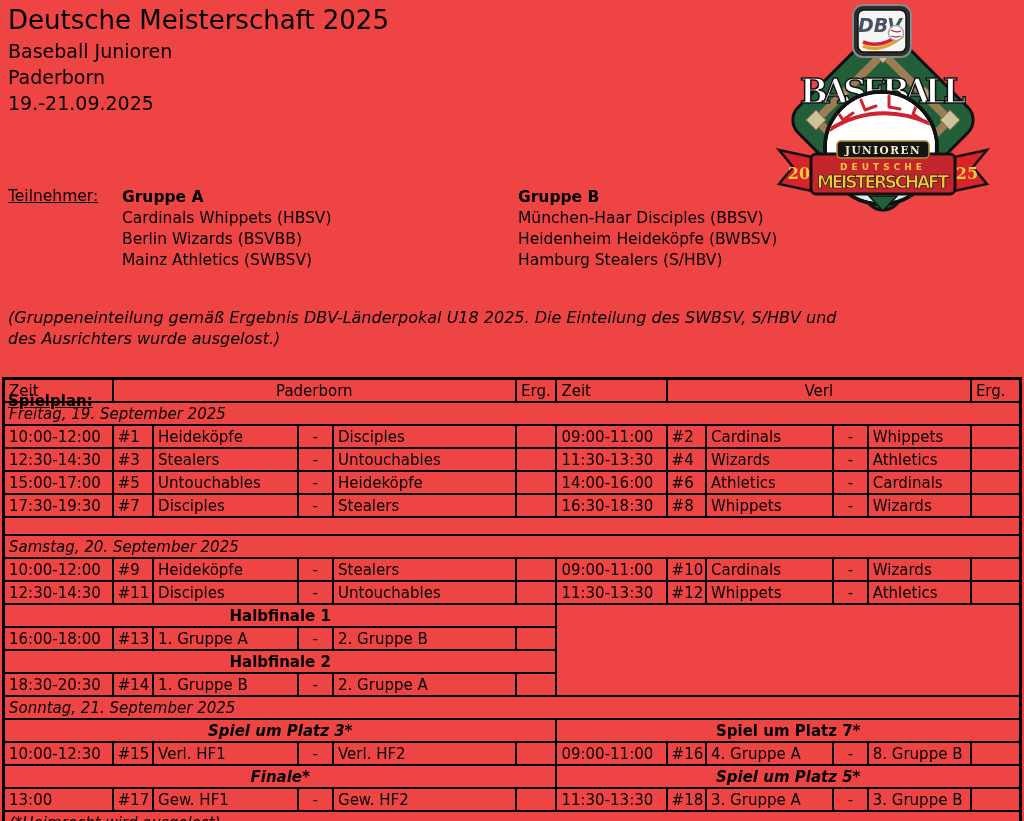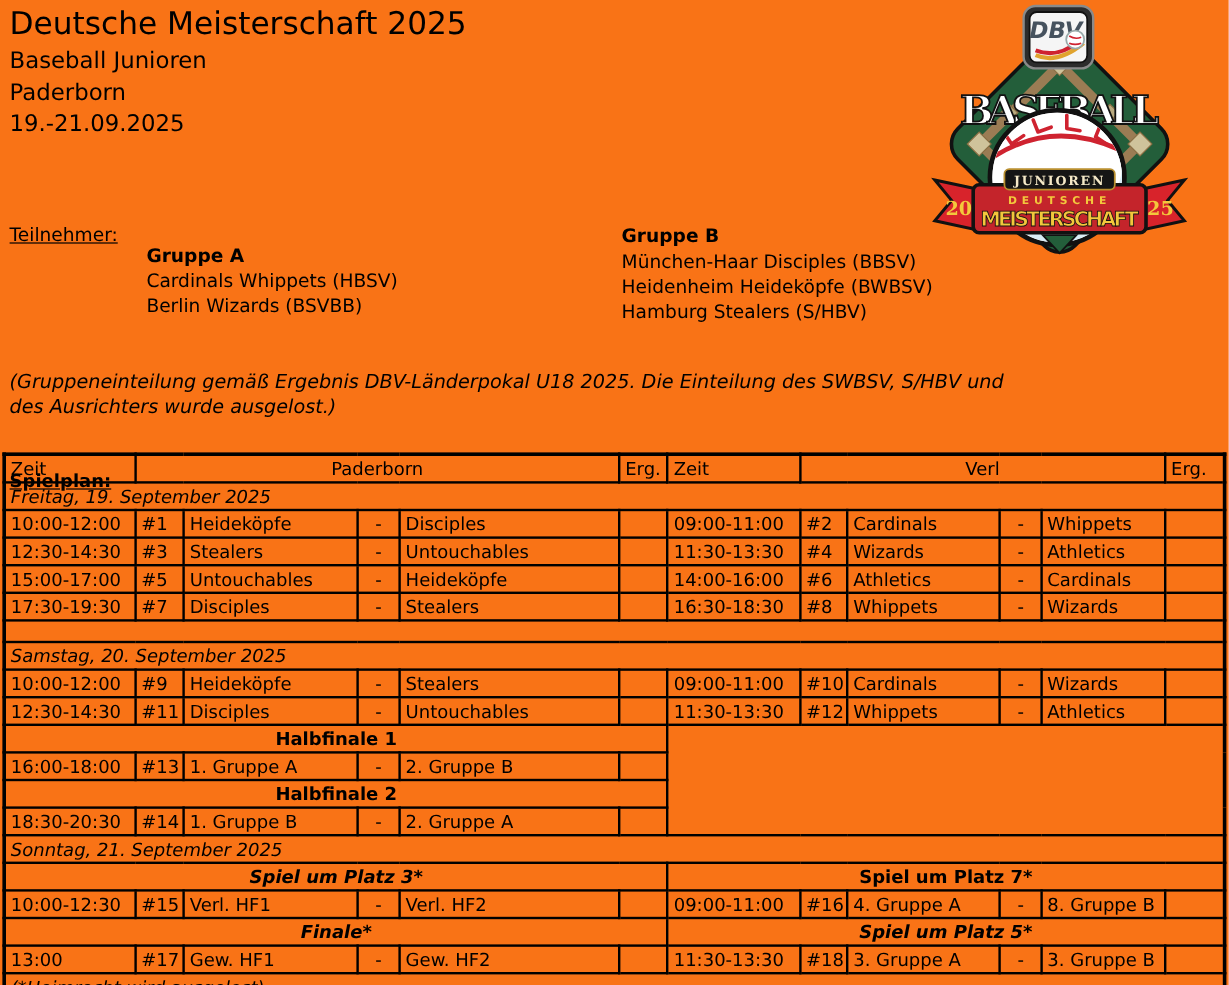--- a/index.html
+++ b/index.html
@@ -1,30 +1,30 @@
 <!DOCTYPE html>
 <html><head>
 <meta charset="utf-8">
 <style>
   html,body { margin:0; padding:0; background:#fff; }
   .page {
-    position:relative; width:1024px; height:821px; background:#f97316;
+    position:relative; width:1024px; height:821px; background:#ef4444;
     font-family:"DejaVu Sans","Liberation Sans",sans-serif; color:#000;
     overflow:hidden;
   }
   
   .title-block { position:absolute; left:8px; top:2px; }
   .doc-title { font-size:26px; line-height:36px; }
   .doc-sub { font-size:19px; line-height:26px; }
   
   .logo { position:absolute; left:776px; top:2px; width:214px; height:220px; }
   
   .participants { position:absolute; left:8px; top:187px; width:1000px; font-size:15.5px; }
   .tn-label { position:absolute; left:0; top:0; text-decoration:underline; }
-  .group-a { position:absolute; left:114px; top:16px; }
+  .group-a { position:absolute; left:114px; top:0; }
   .group-b { position:absolute; left:510px; top:0; }
   .group-name { font-weight:bold; line-height:21px; }
   .team { line-height:21px; }
   .note { position:absolute; left:8px; top:307px; font-style:italic; font-size:16px; line-height:21px; }
   
   .plan-heading { position:absolute; left:8px; top:376px; font-size:15px; font-weight:bold; text-decoration:underline;margin-top:16px; }
   .plan-wrap { position:absolute; left:2px; top:377px; }
   table.plan { border-collapse:collapse; table-layout:fixed; width:1020px; border:3px solid #000; }
   table.plan td {
     border:2px solid #000; font-size:15px; padding:0 4px; height:21px;
@@ -117,20 +117,21 @@
       <polygon points="92,194 120,194 106,209" fill="#235e3a" stroke="#111" stroke-width="1.5"></polygon>
     </svg>
   </div>
 
   <div class="participants">
     <div class="tn-label">Teilnehmer:</div>
     <div class="group-a">
       <div class="group-name">Gruppe A</div>
       <div class="team">Cardinals Whippets (HBSV)</div>
       <div class="team">Berlin Wizards (BSVBB)</div>
+      <div class="team">Mainz Athletics (SWBSV)</div>
     </div>
     <div class="group-b">
       <div class="group-name">Gruppe B</div>
       <div class="team">München-Haar Disciples (BBSV)</div>
       <div class="team">Heidenheim Heideköpfe (BWBSV)</div>
       <div class="team">Hamburg Stealers (S/HBV)</div>
     </div>
   </div>
   <div class="note">
     <div>(Gruppeneinteilung gemäß Ergebnis DBV-Länderpokal U18 2025. Die Einteilung des SWBSV, S/HBV und</div>

